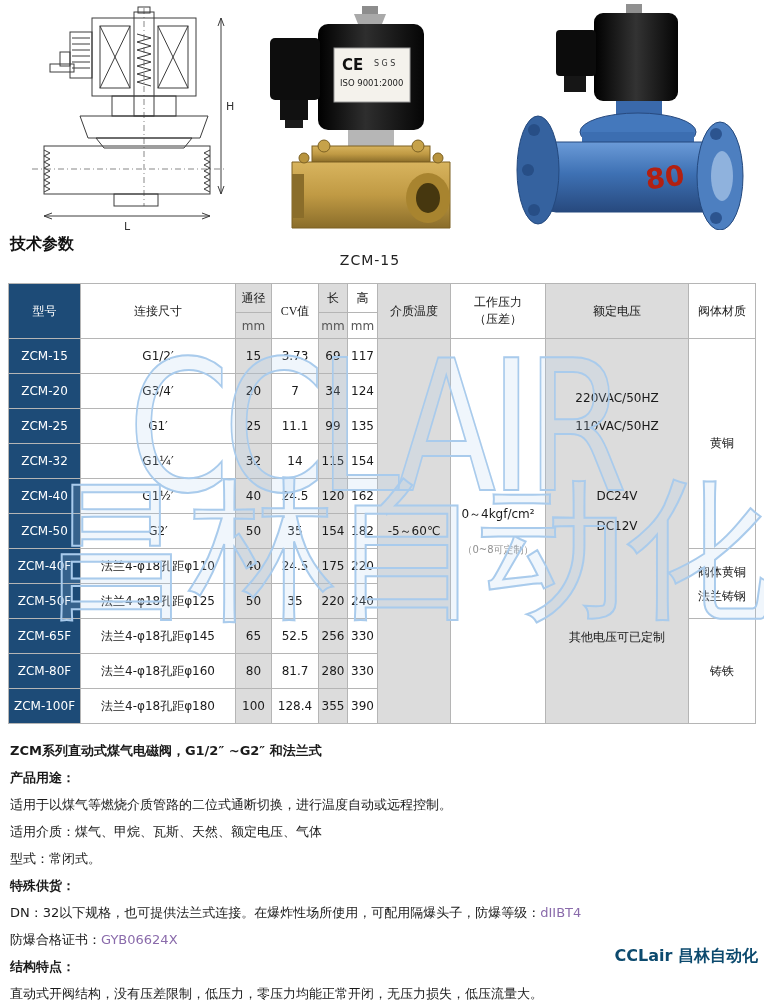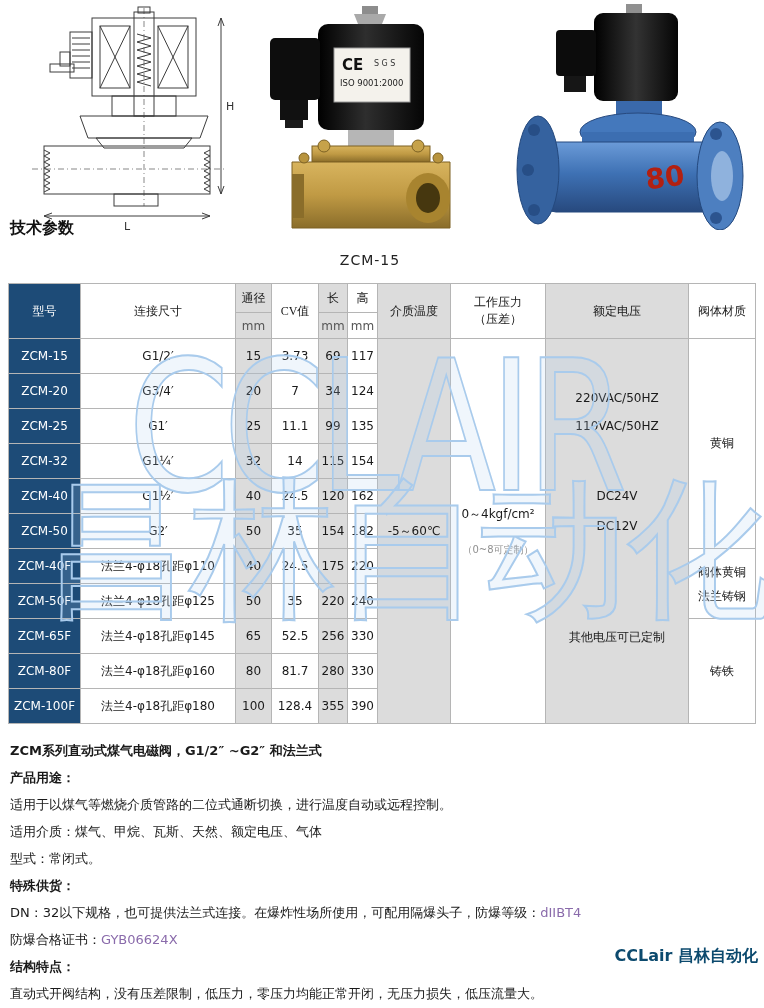--- a/index.html
+++ b/index.html
@@ -7,21 +7,21 @@
   body { font-family: "DejaVu Sans", "Liberation Sans", sans-serif; color:#1a1a1a; }
   #page { position:relative; width:764px; height:1008px; background:#fff; overflow:hidden; }
 
   
   .figs { position:absolute; top:0; left:0; width:764px; height:268px; }
   .fig { position:absolute; text-align:center; }
   .fig-caption { font-size:14px; color:#222; letter-spacing:1px; margin-top:2px; }
   #fig-drawing { left:14px; top:6px; width:222px; }
   #fig-zcm15 { left:252px; top:4px; width:236px; }
   #fig-zcm80 { left:498px; top:2px; width:262px; }
-  .sec-title { position:absolute; left:10px; top:218px; font-size:16px; font-weight:bold; color:#111; }
+  .sec-title { position:absolute; left:10px; top:234px; font-size:16px; font-weight:bold; color:#111; }
 
   
   table.spec { position:absolute; left:8px; top:283px; border-collapse:collapse; table-layout:fixed; z-index:2; }
   table.spec th, table.spec td {
     border:1px solid #b5b5b5; font-size:12px; font-weight:normal;
     text-align:center; vertical-align:middle; padding:0 2px; overflow:hidden;
   }
   col.c-navy { background:#1d4b77; }
   col.c-gray { background:#dcdcdc; }
   col.c-white { background:#ffffff; }

